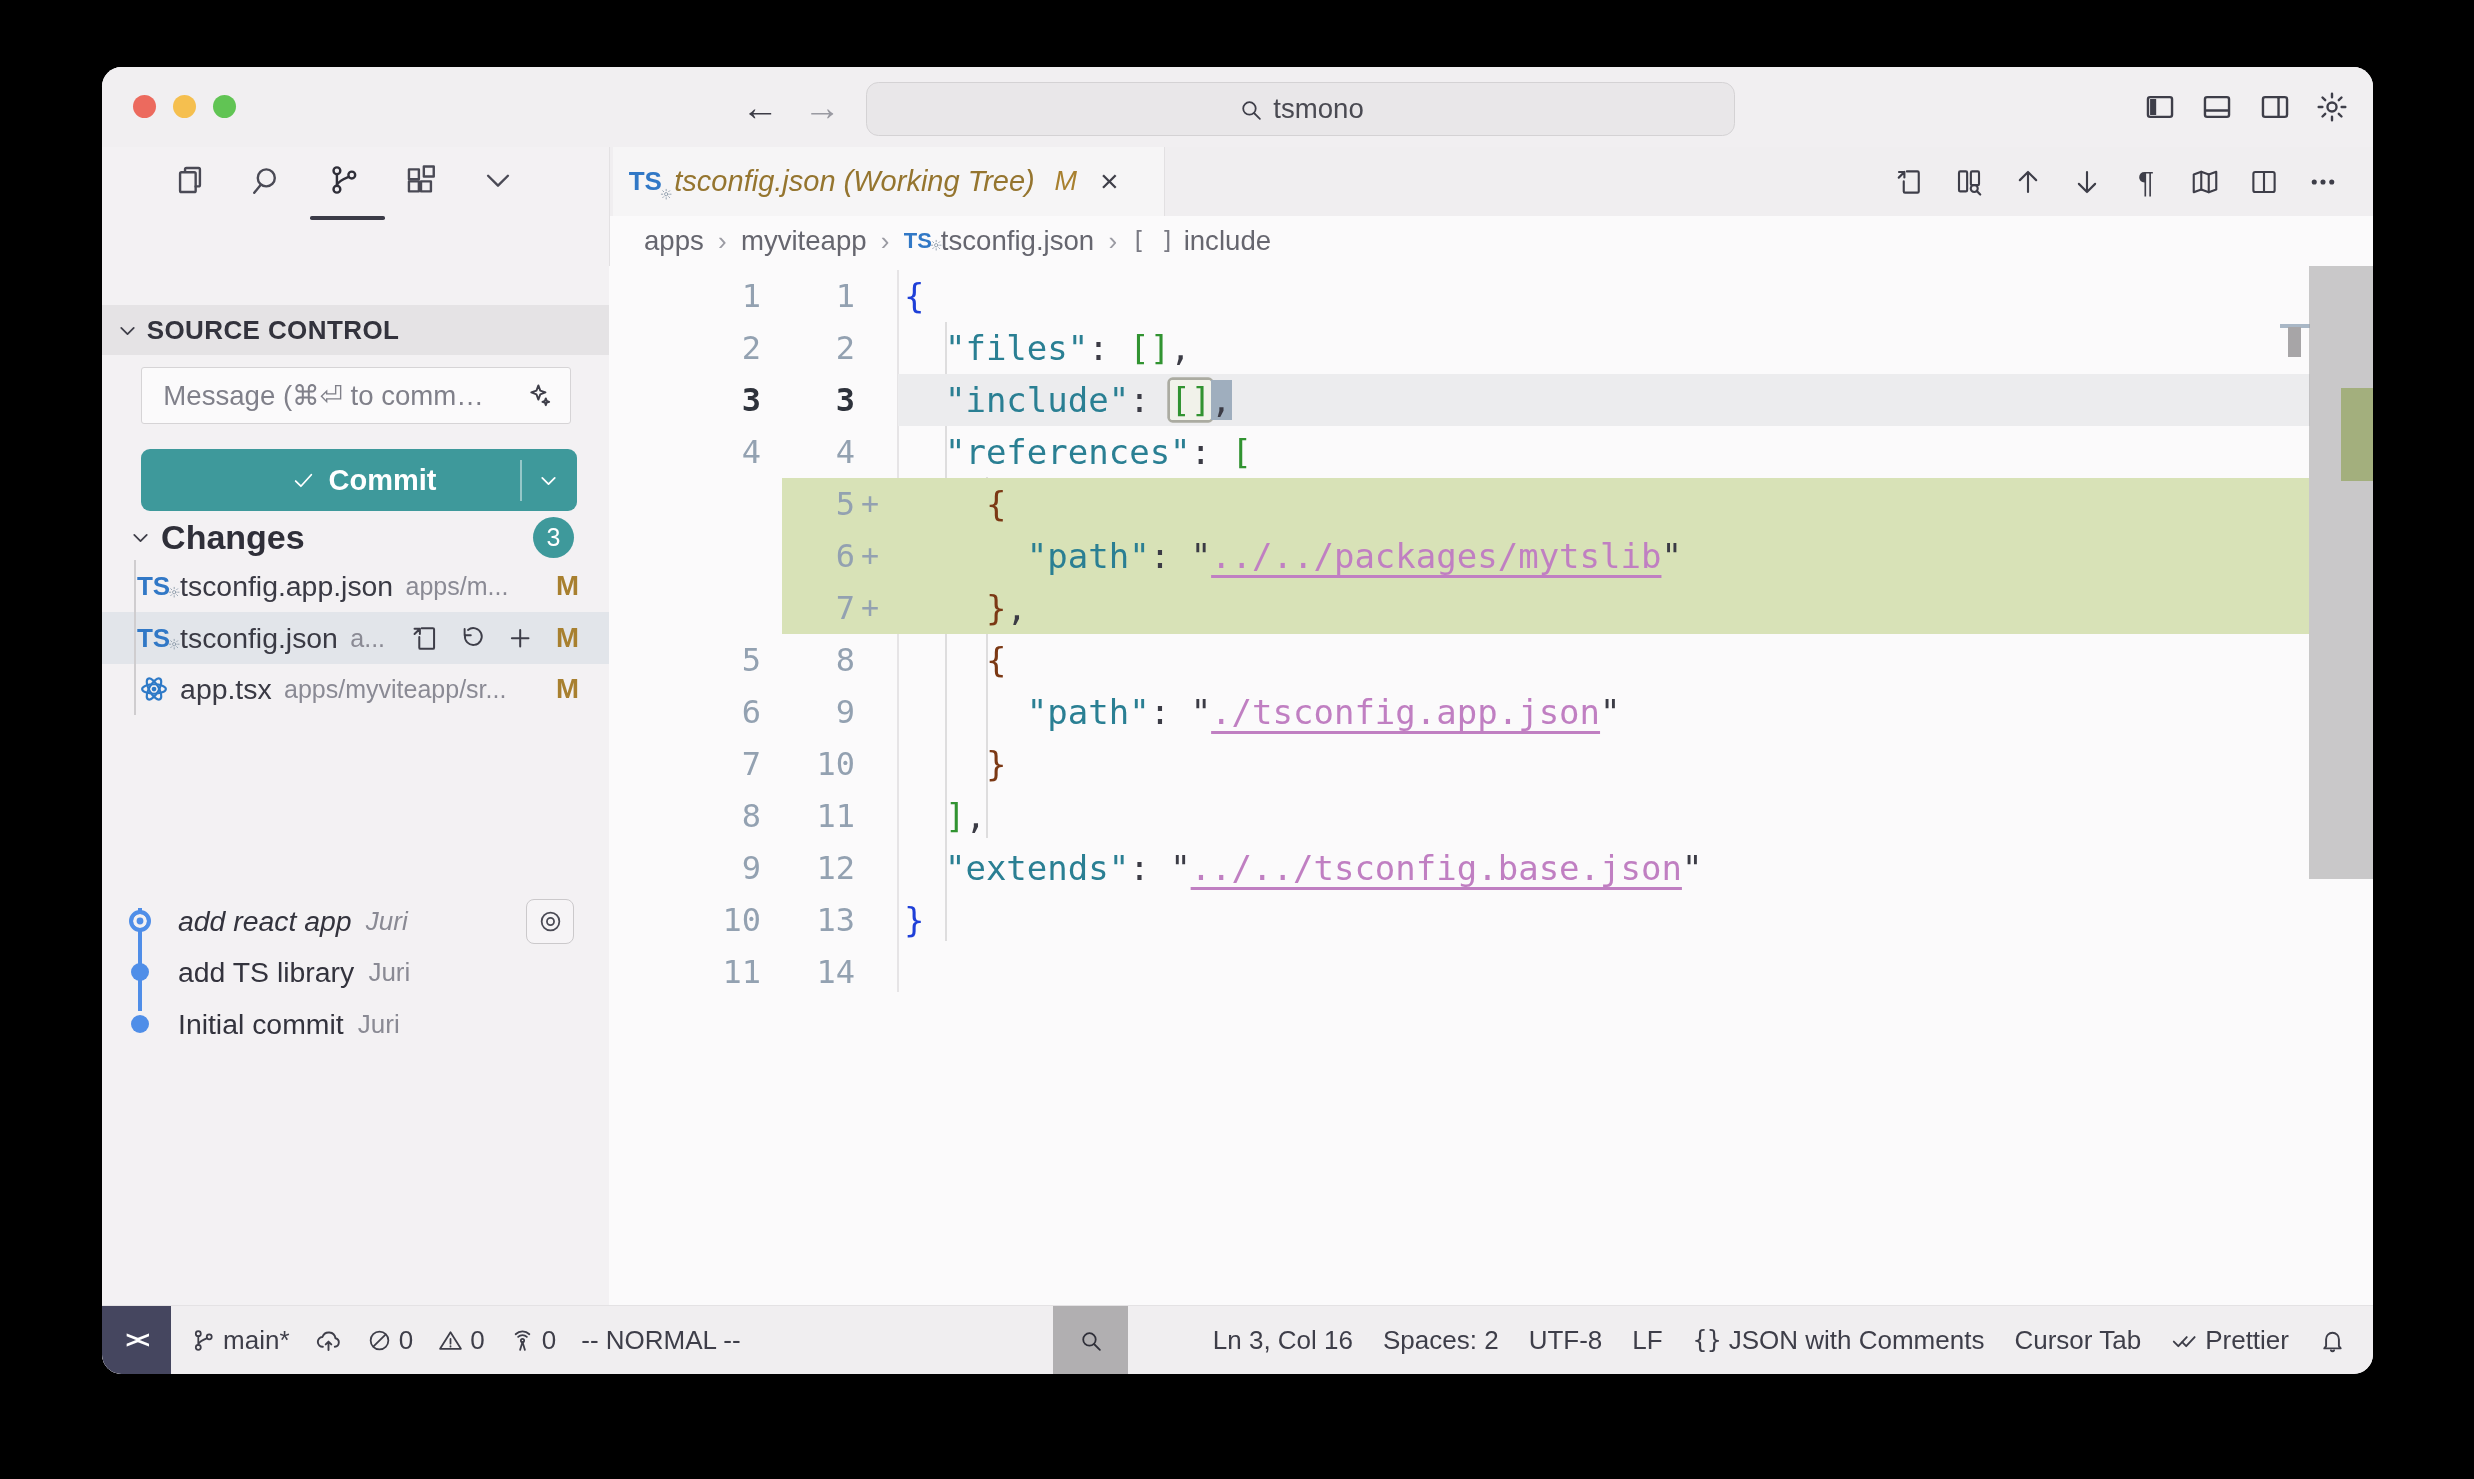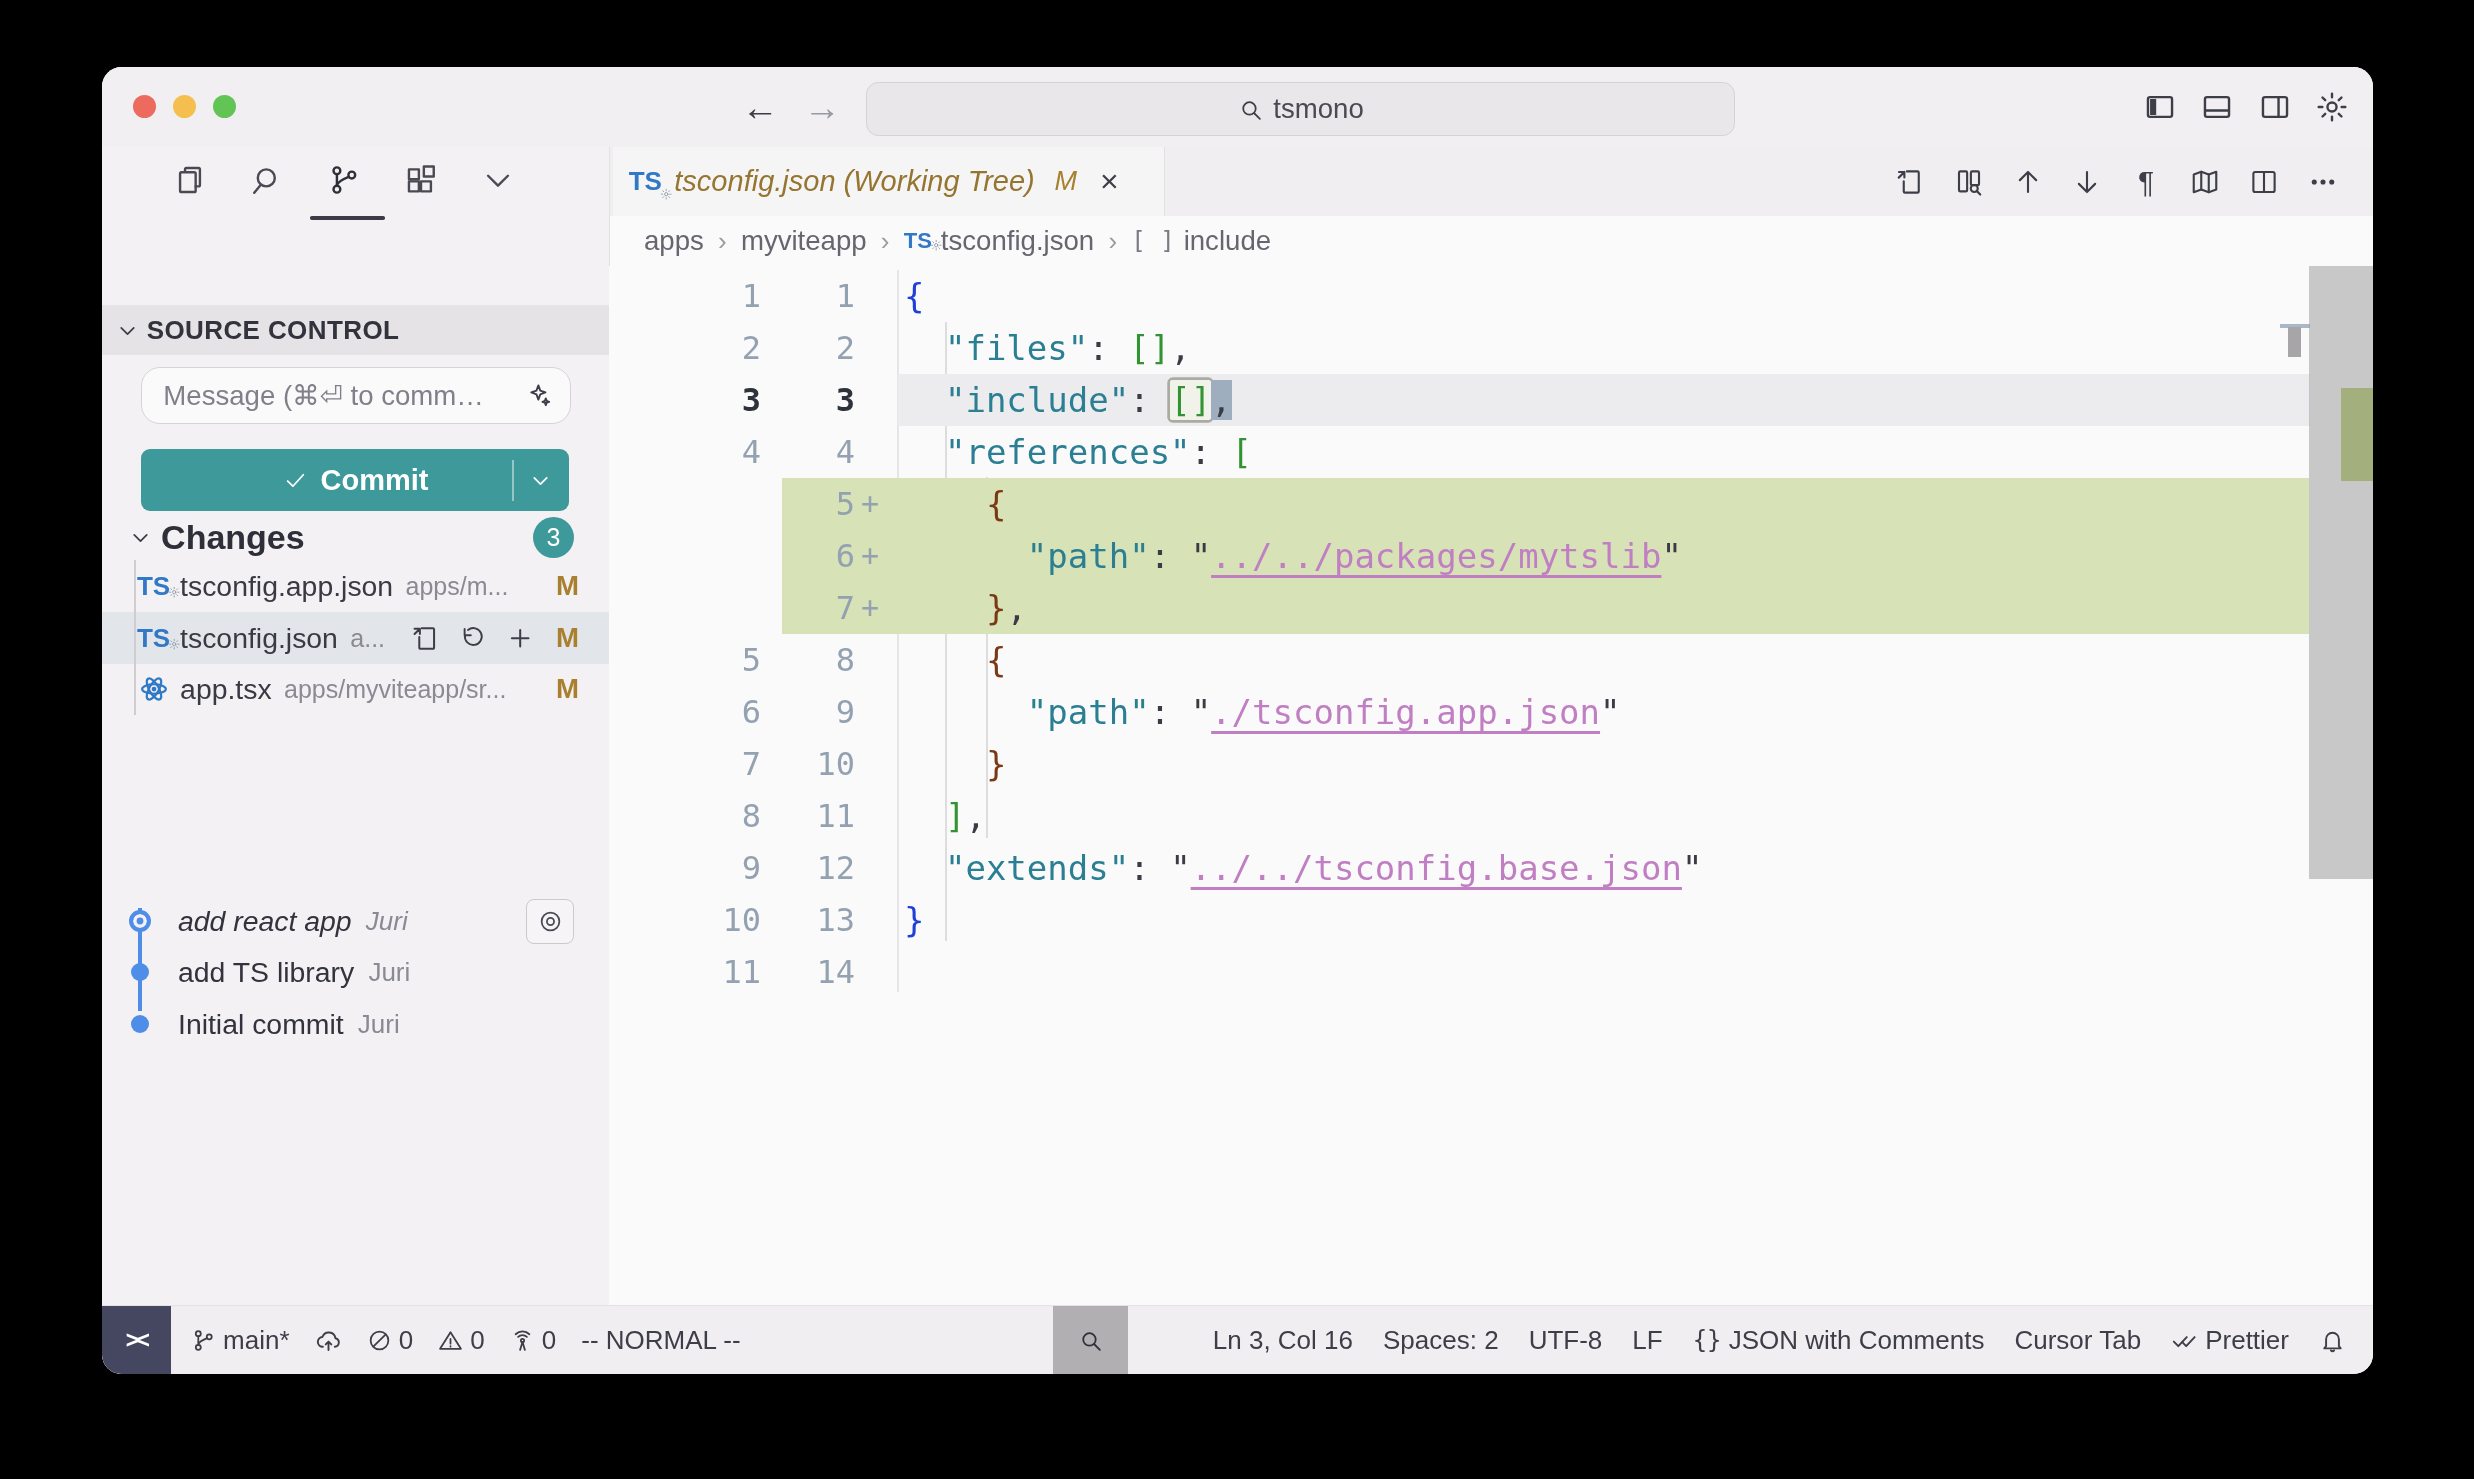--- a/index.html
+++ b/index.html
@@ -21,25 +21,25 @@
   .tbicons .icon{width:36px;height:41px;}
   
   .sidebar{position:absolute;left:0;top:80px;width:507px;height:1158px;background:var(--sidebg);}
   .actbar{position:absolute;left:71px;top:10.7px;display:flex;gap:43px;}
   .actbar .icon{width:34px;height:44px;color:#4A4A55;}
   .act-underline{position:absolute;left:208px;top:69px;width:75px;height:3.6px;background:#3B3B47;border-radius:1.8px;}
   .band{position:absolute;left:0;width:507px;height:50px;background:var(--band);display:flex;align-items:center;}
   .band .chev{margin-left:12.4px;width:27px;color:#3F3F49;}
   .band .blabel{margin-left:5.3px;font-size:26px;font-weight:bold;letter-spacing:0.4px;color:#33333D;}
   .msgbox{position:absolute;left:39px;top:220px;width:428px;height:55px;background:#FBFAFB;border:1.8px solid #D6D4D6;
-          border-radius:19px;display:flex;align-items:center;}
+          border-radius:3px;display:flex;align-items:center;}
   .msgbox .ph{margin-left:21.3px;font-size:27.6px;color:#80808A;flex:1;}
   .msgbox .icon{margin-right:16px;}
   .commitbtn{position:absolute;left:39px;top:302px;width:428px;height:62px;background:var(--teal);border-radius:9px;
-             display:flex;align-items:center;justify-content:center;color:#fff;font-size:29px;font-weight:600;gap:12px;}
+             display:flex;align-items:center;justify-content:center;color:#fff;font-size:29px;font-weight:600;gap:12px;padding-left:8px;}
   .commitbtn .divider{position:absolute;right:55px;top:10.7px;width:1.8px;height:41px;background:rgba(255,255,255,.45);}
   .commitbtn .chev{position:absolute;right:12.4px;width:32px;color:#fff;}
   .secrow{position:absolute;left:0;width:507px;height:52px;display:flex;align-items:center;}
   .secrow .chev{margin-left:25px;width:27px;color:#3F3F49;}
   .secrow .slabel{margin-left:7.1px;font-size:34px;font-weight:bold;color:#2F2F39;}
   .badge{position:absolute;right:35px;width:41px;height:41px;border-radius:50%;background:var(--teal);color:#fff;
          font-size:25px;display:flex;align-items:center;justify-content:center;}
   .filerow{position:absolute;left:0;width:507px;height:52px;display:flex;align-items:center;}
   .filerow.hov{background:#E2E5EA;}
   .filerow .ficon{margin-left:32px;width:39px;display:flex;justify-content:center;}

